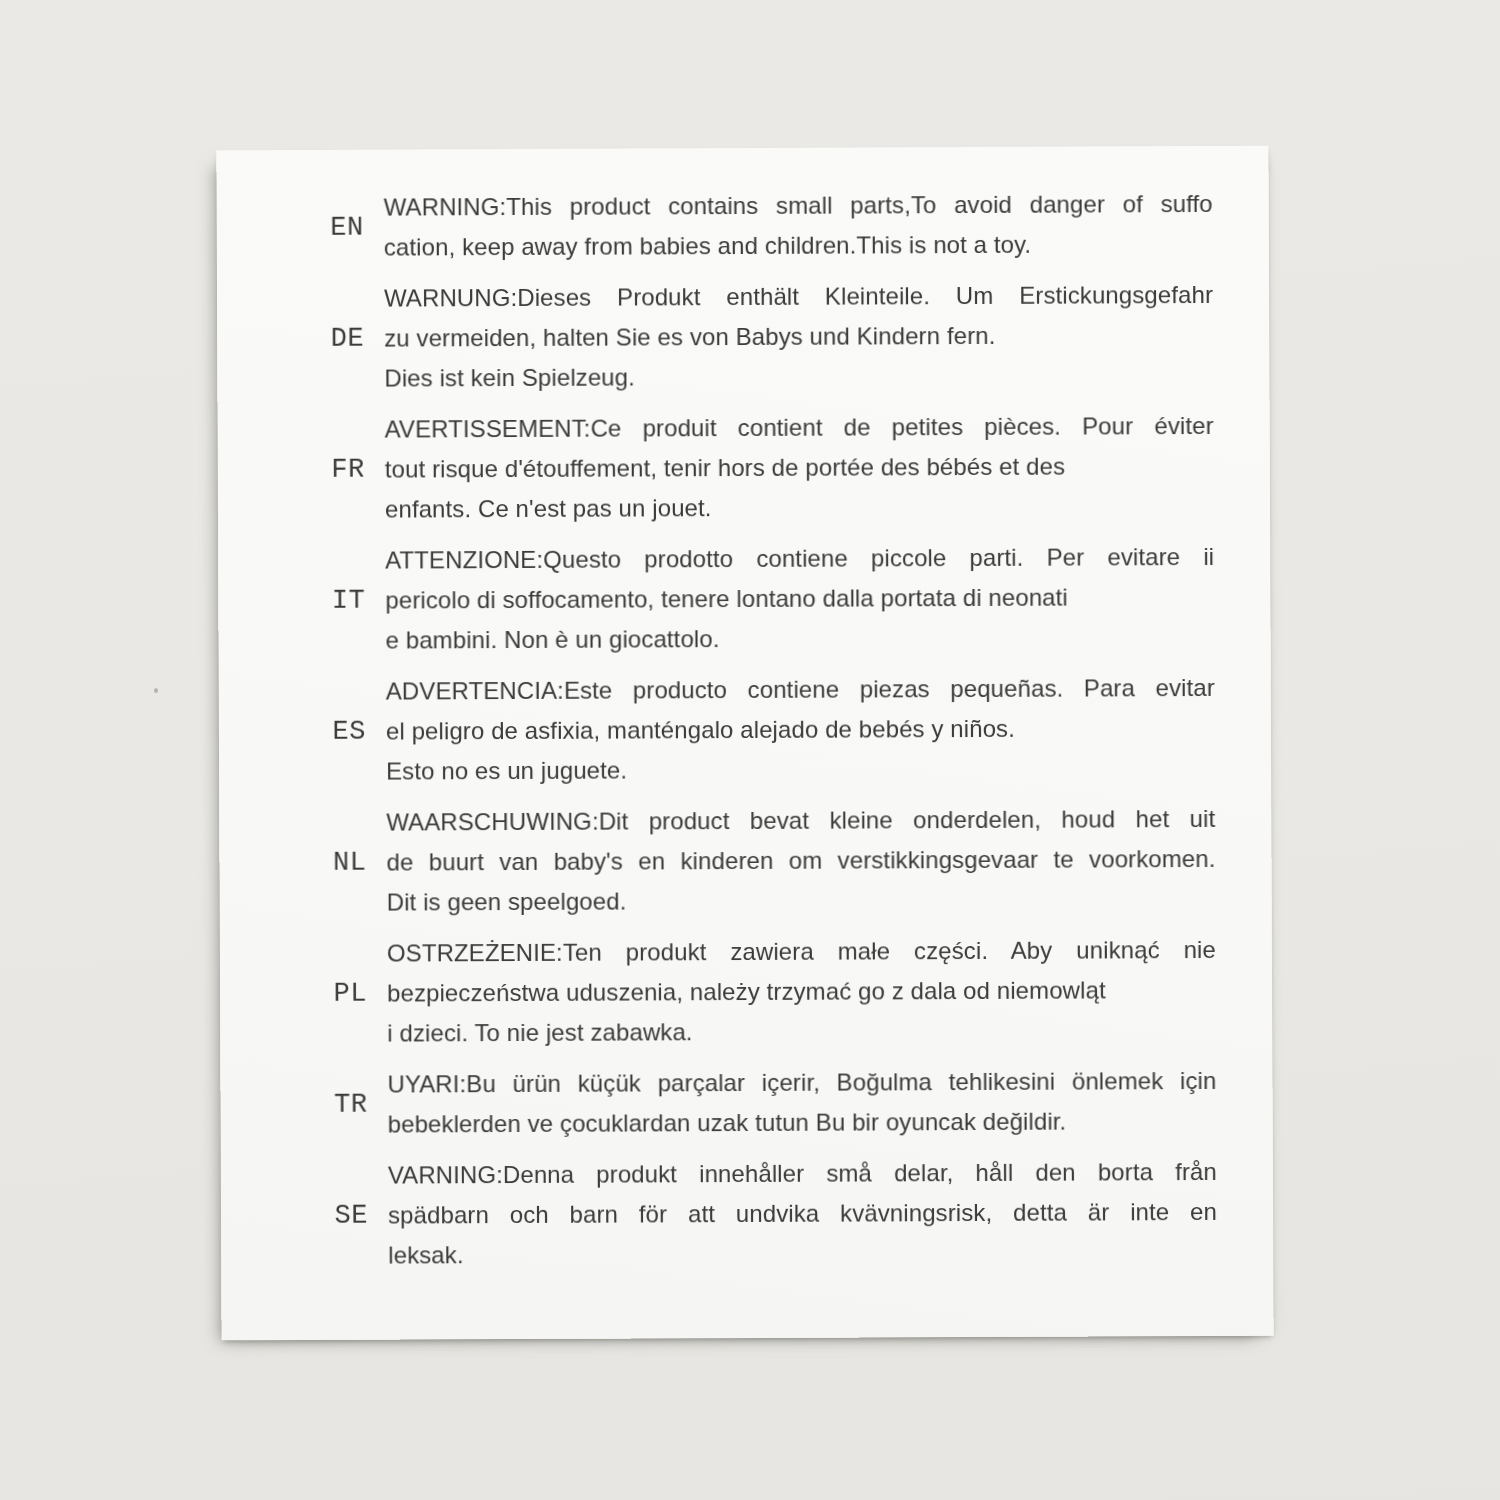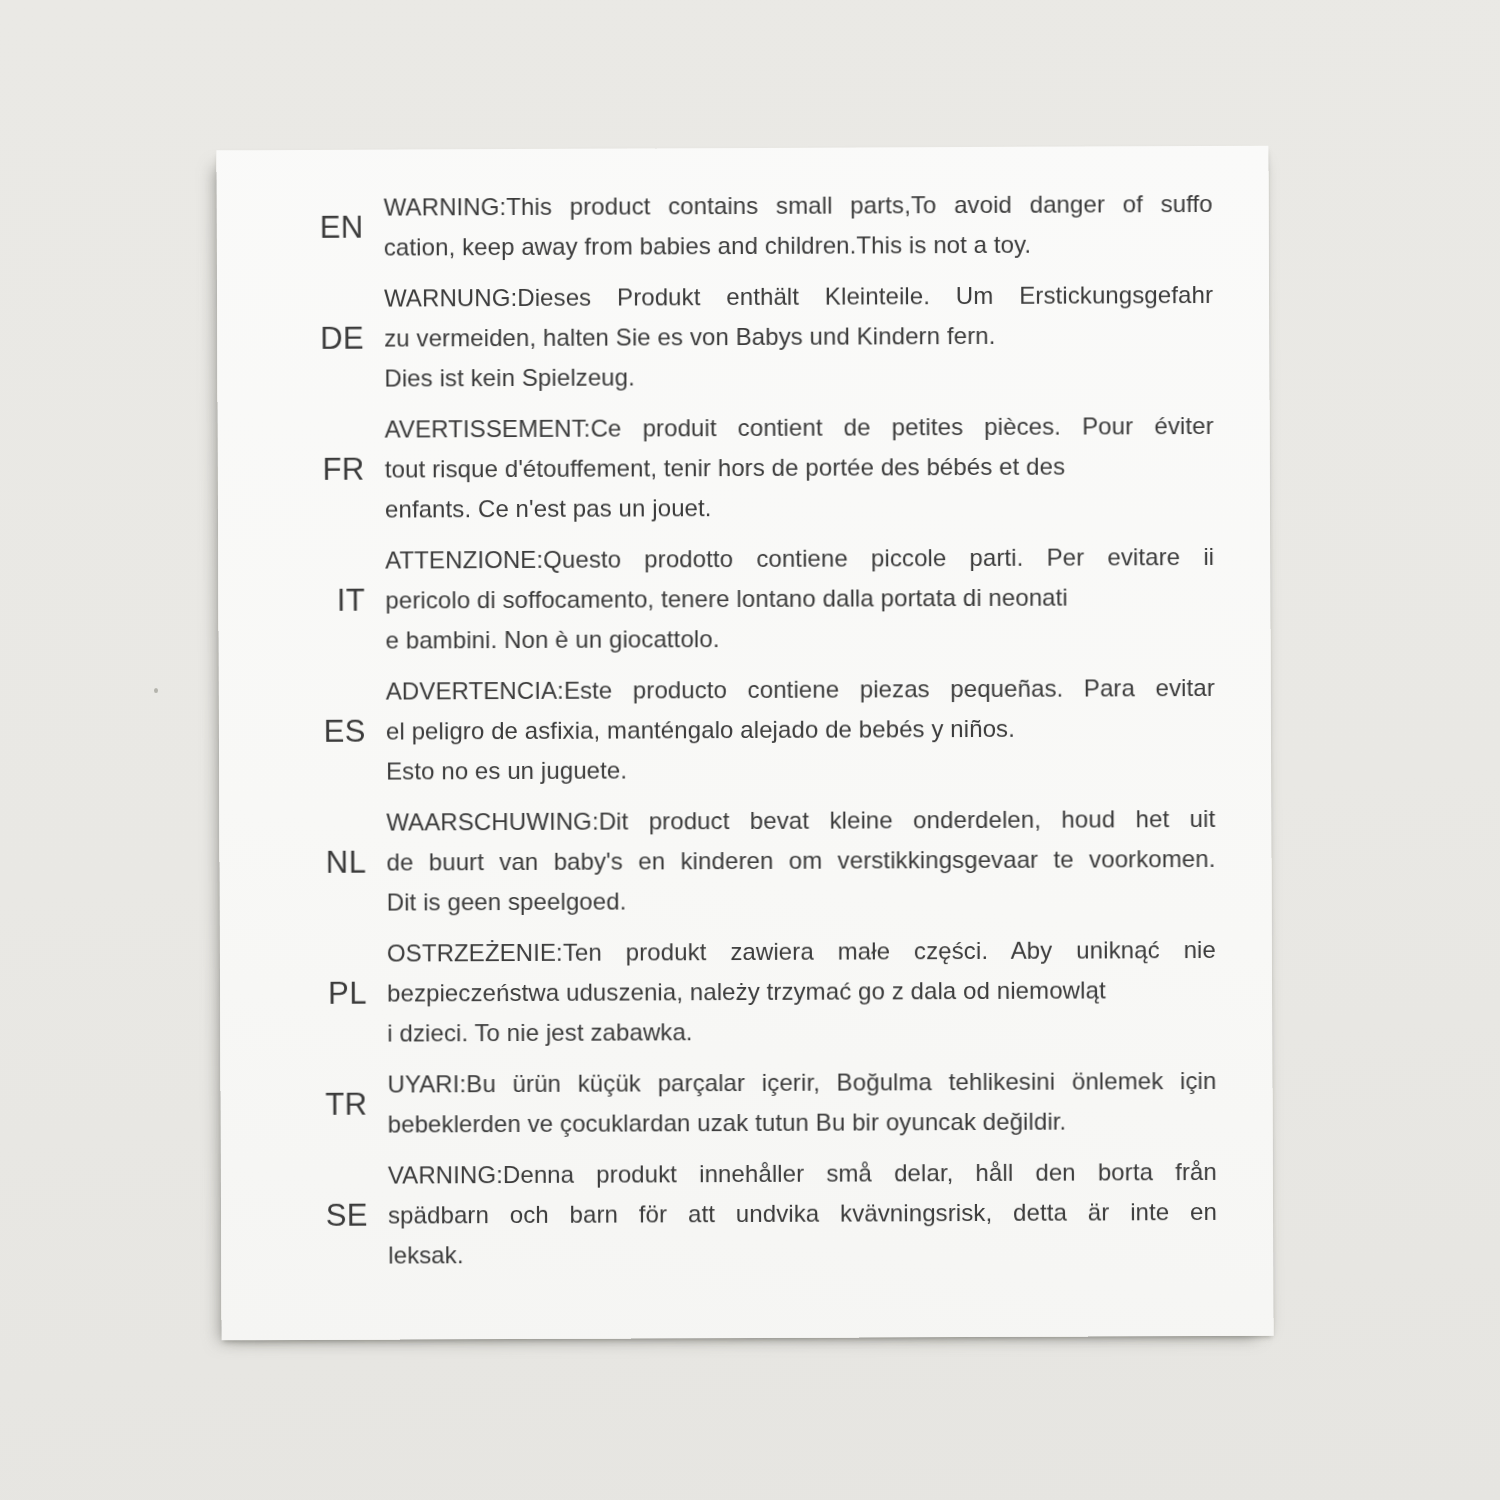--- a/index.html
+++ b/index.html
@@ -49,23 +49,24 @@
   }
   .lang-cell {
     width: 167px;
     flex: none;
     display: flex;
     justify-content: flex-end;
     padding-right: 20px;
     box-sizing: border-box;
   }
   .lang-code {
-    font-size: 31px;
+    font-size: 27px;
     letter-spacing: 0.5px;
     color: #3b3b3b;
+    font-family: Liberation Mono, monospace;
   }
   .lines {
     width: 829px;
     flex: none;
   }
   .ln {
     height: 40px;
     line-height: 40px;
     font-size: 24px;
     white-space: normal;

